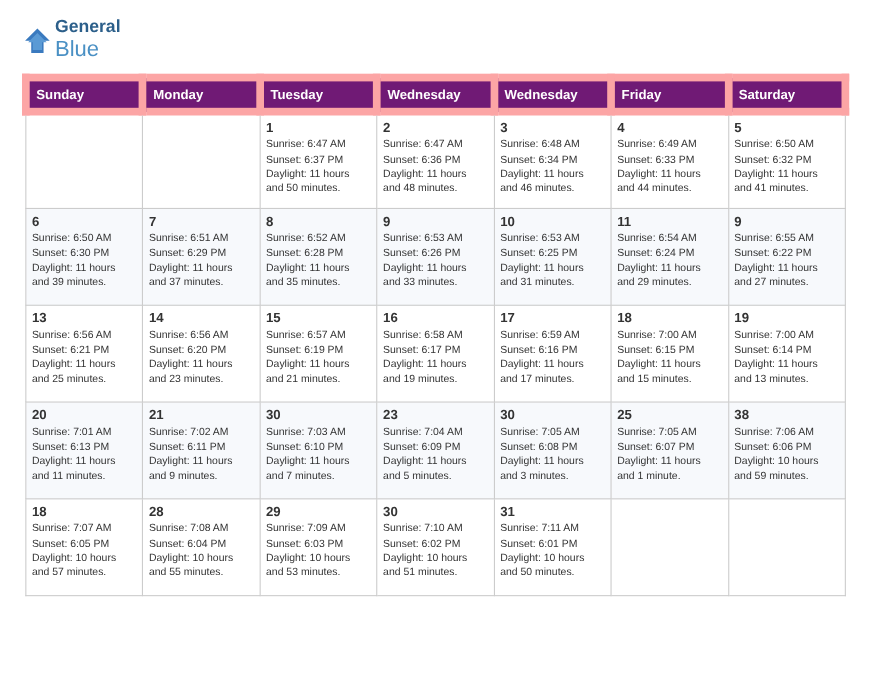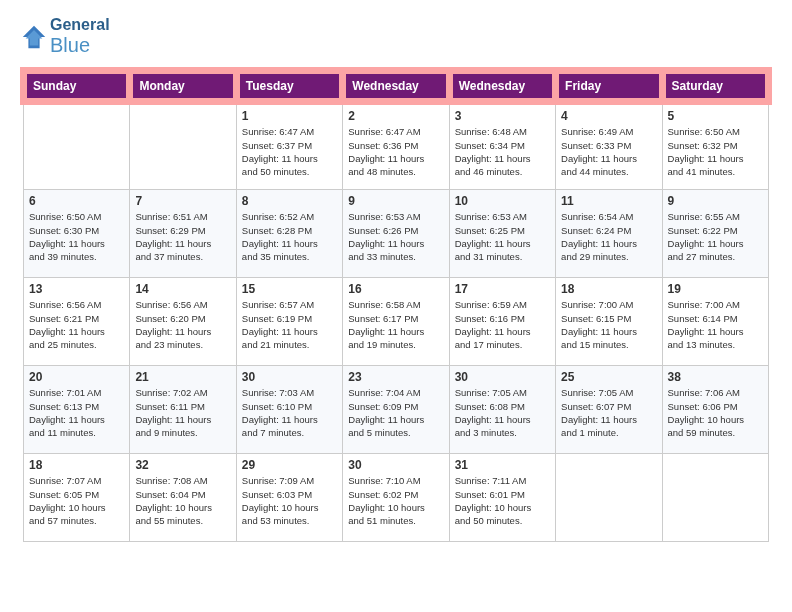--- a/index.html
+++ b/index.html
@@ -231,21 +231,21 @@
             <span class="day-num">38</span>
             <div class="day-info">Sunrise: 7:06 AM<br>Sunset: 6:06 PM<br>Daylight: 10 hours<br>and 59 minutes.</div>
           </td>
         </tr>
         <tr>
           <td>
             <span class="day-num">18</span>
             <div class="day-info">Sunrise: 7:07 AM<br>Sunset: 6:05 PM<br>Daylight: 10 hours<br>and 57 minutes.</div>
           </td>
           <td>
-            <span class="day-num">32</span>
+            <span class="day-num">28</span>
             <div class="day-info">Sunrise: 7:08 AM<br>Sunset: 6:04 PM<br>Daylight: 10 hours<br>and 55 minutes.</div>
           </td>
           <td>
             <span class="day-num">29</span>
             <div class="day-info">Sunrise: 7:09 AM<br>Sunset: 6:03 PM<br>Daylight: 10 hours<br>and 53 minutes.</div>
           </td>
           <td>
             <span class="day-num">30</span>
             <div class="day-info">Sunrise: 7:10 AM<br>Sunset: 6:02 PM<br>Daylight: 10 hours<br>and 51 minutes.</div>
           </td>

